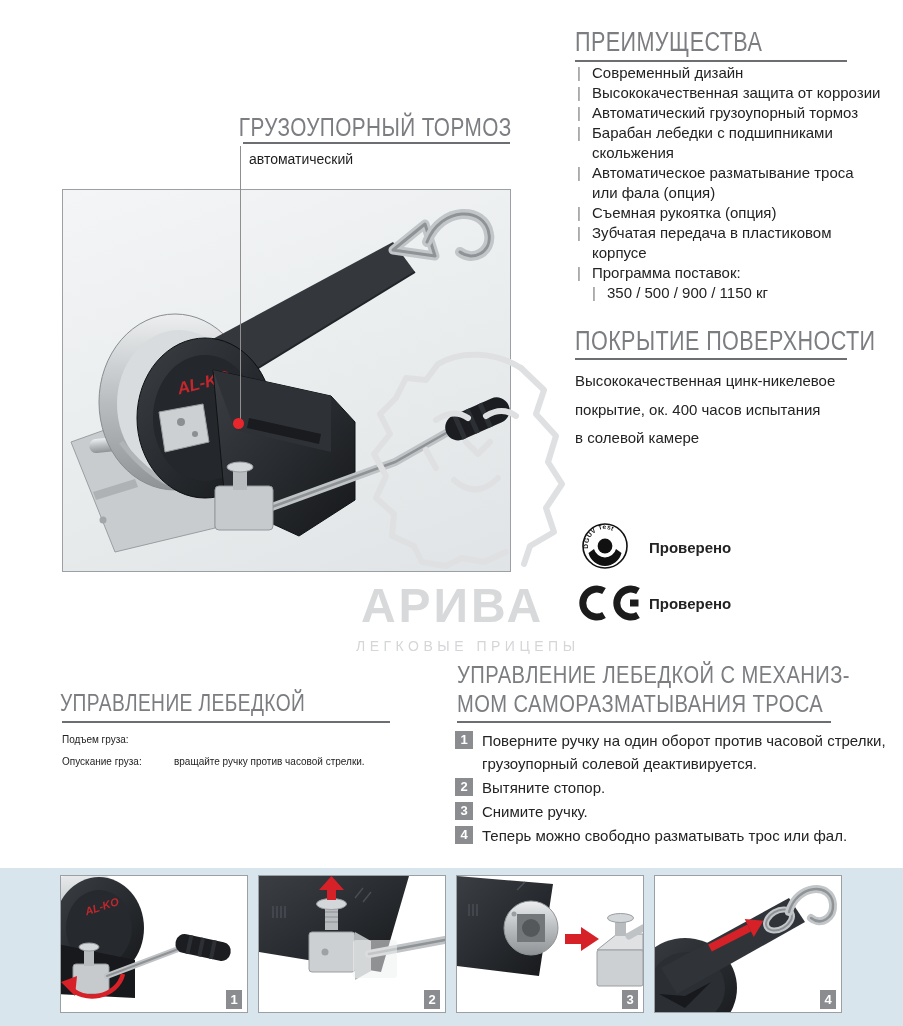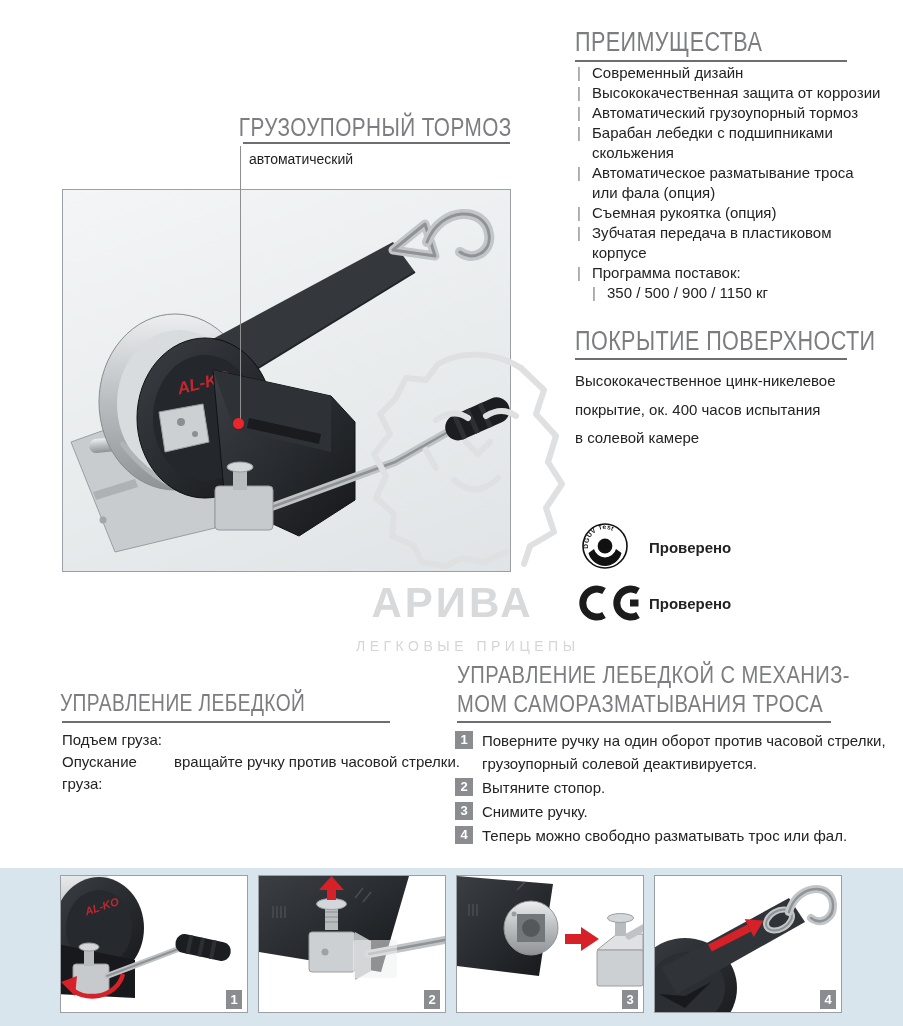--- a/index.html
+++ b/index.html
@@ -16,34 +16,34 @@
   .row{display:flex;}
   .row .b{width:15px;color:#808285;flex:none;}
   .row .b.e{visibility:hidden;}
   .row.sub{padding-left:15px;}
   .nw{white-space:nowrap;}
   
   .coat{position:absolute;left:575px;top:367px;font-size:15px;line-height:28.5px;}
   
   .certlab{position:absolute;left:649px;font-size:15px;font-weight:bold;white-space:nowrap;}
   
-  .wo{position:absolute;left:62px;top:729px;font-size:15px;line-height:21.8px;}
+  .wo{position:absolute;left:62px;top:729px;font-size:10px;line-height:21.8px;}
   .wo-row{display:flex;}
   .wo-term{width:112px;flex:none;}
   
   .steps{position:absolute;left:455px;top:729px;font-size:15px;}
   .au-step{display:flex;margin-bottom:1px;}
   .stepnum{width:18px;height:18px;background:#8a8c8f;color:#fff;font-size:13px;font-weight:bold;
            text-align:center;line-height:18px;flex:none;margin:2px 9px 0 0;}
   .steptext{line-height:23px;white-space:nowrap;}
   
   .frame{position:absolute;left:62px;top:189px;width:449px;height:383px;border:1px solid #9aa0a3;
          box-sizing:border-box;background:linear-gradient(160deg,#f3f5f6 0%,#e9eced 55%,#e0e4e6 100%);}
   
-  .wm-brand{position:absolute;left:345px;top:582px;width:215px;text-align:center;font-size:42px;
+  .wm-brand{position:absolute;left:345px;top:582px;width:215px;text-align:center;font-size:48px;
             font-weight:bold;color:#d8d9da;letter-spacing:3px;line-height:1;}
   .wm-tag{position:absolute;left:345px;top:638px;width:215px;text-align:center;font-size:14px;
           color:#d5d6d8;letter-spacing:4.5px;white-space:nowrap;margin-left:11px;}
   
   .band{position:absolute;left:0;top:868px;width:903px;height:158px;background:#d9e5ec;}
   .fig{position:absolute;top:875px;width:188px;height:138px;background:#fff;border:1px solid #9aa0a3;
        box-sizing:border-box;}
   .fig svg{display:block;}
   .figbadge{position:absolute;right:5px;bottom:3px;width:16px;height:19px;background:#8a8c8f;
             color:#fff;font-size:13px;font-weight:bold;text-align:center;line-height:19px;}
@@ -192,21 +192,21 @@
       </div>
     <div class="row sub">
         <span class="b">|</span>
         <span class="nw">350 / 500 / 900 / 1150 кг</span>
       </div>
   </div>
 
   <div class="hd cond80" style="left:575px;top:326px;font-size:27px;">ПОКРЫТИЕ ПОВЕРХНОСТИ</div>
   <div class="rule" style="left:575px;top:358px;width:272px;"></div>
   <div class="coat">
-    <div class="nw">Высококачественное цинк-никелевое</div>
+    <div class="nw">Высококачественная цинк-никелевое</div>
     <div class="nw">покрытие, ок. 400 часов испытания</div>
     <div class="nw">в солевой камере</div>
   </div>
 
   <svg class="abs" style="left:580px;top:521px;" viewBox="0 0 50 50" width="50" height="50">
     <g transform="translate(25,25)">
       <circle r="22" fill="#fff" stroke="#111" stroke-width="1.6"></circle>
       <path d="M-16.5,7 A17,17 0 0 0 16.5,7 L11,3 A11.4,11.4 0 0 1 -11,3 Z" fill="#111"></path>
       <circle r="7.4" fill="#111"></circle>
       <path id="dguvArc" d="M-15,8 A17,17 0 1 1 15,8" fill="none"></path>

